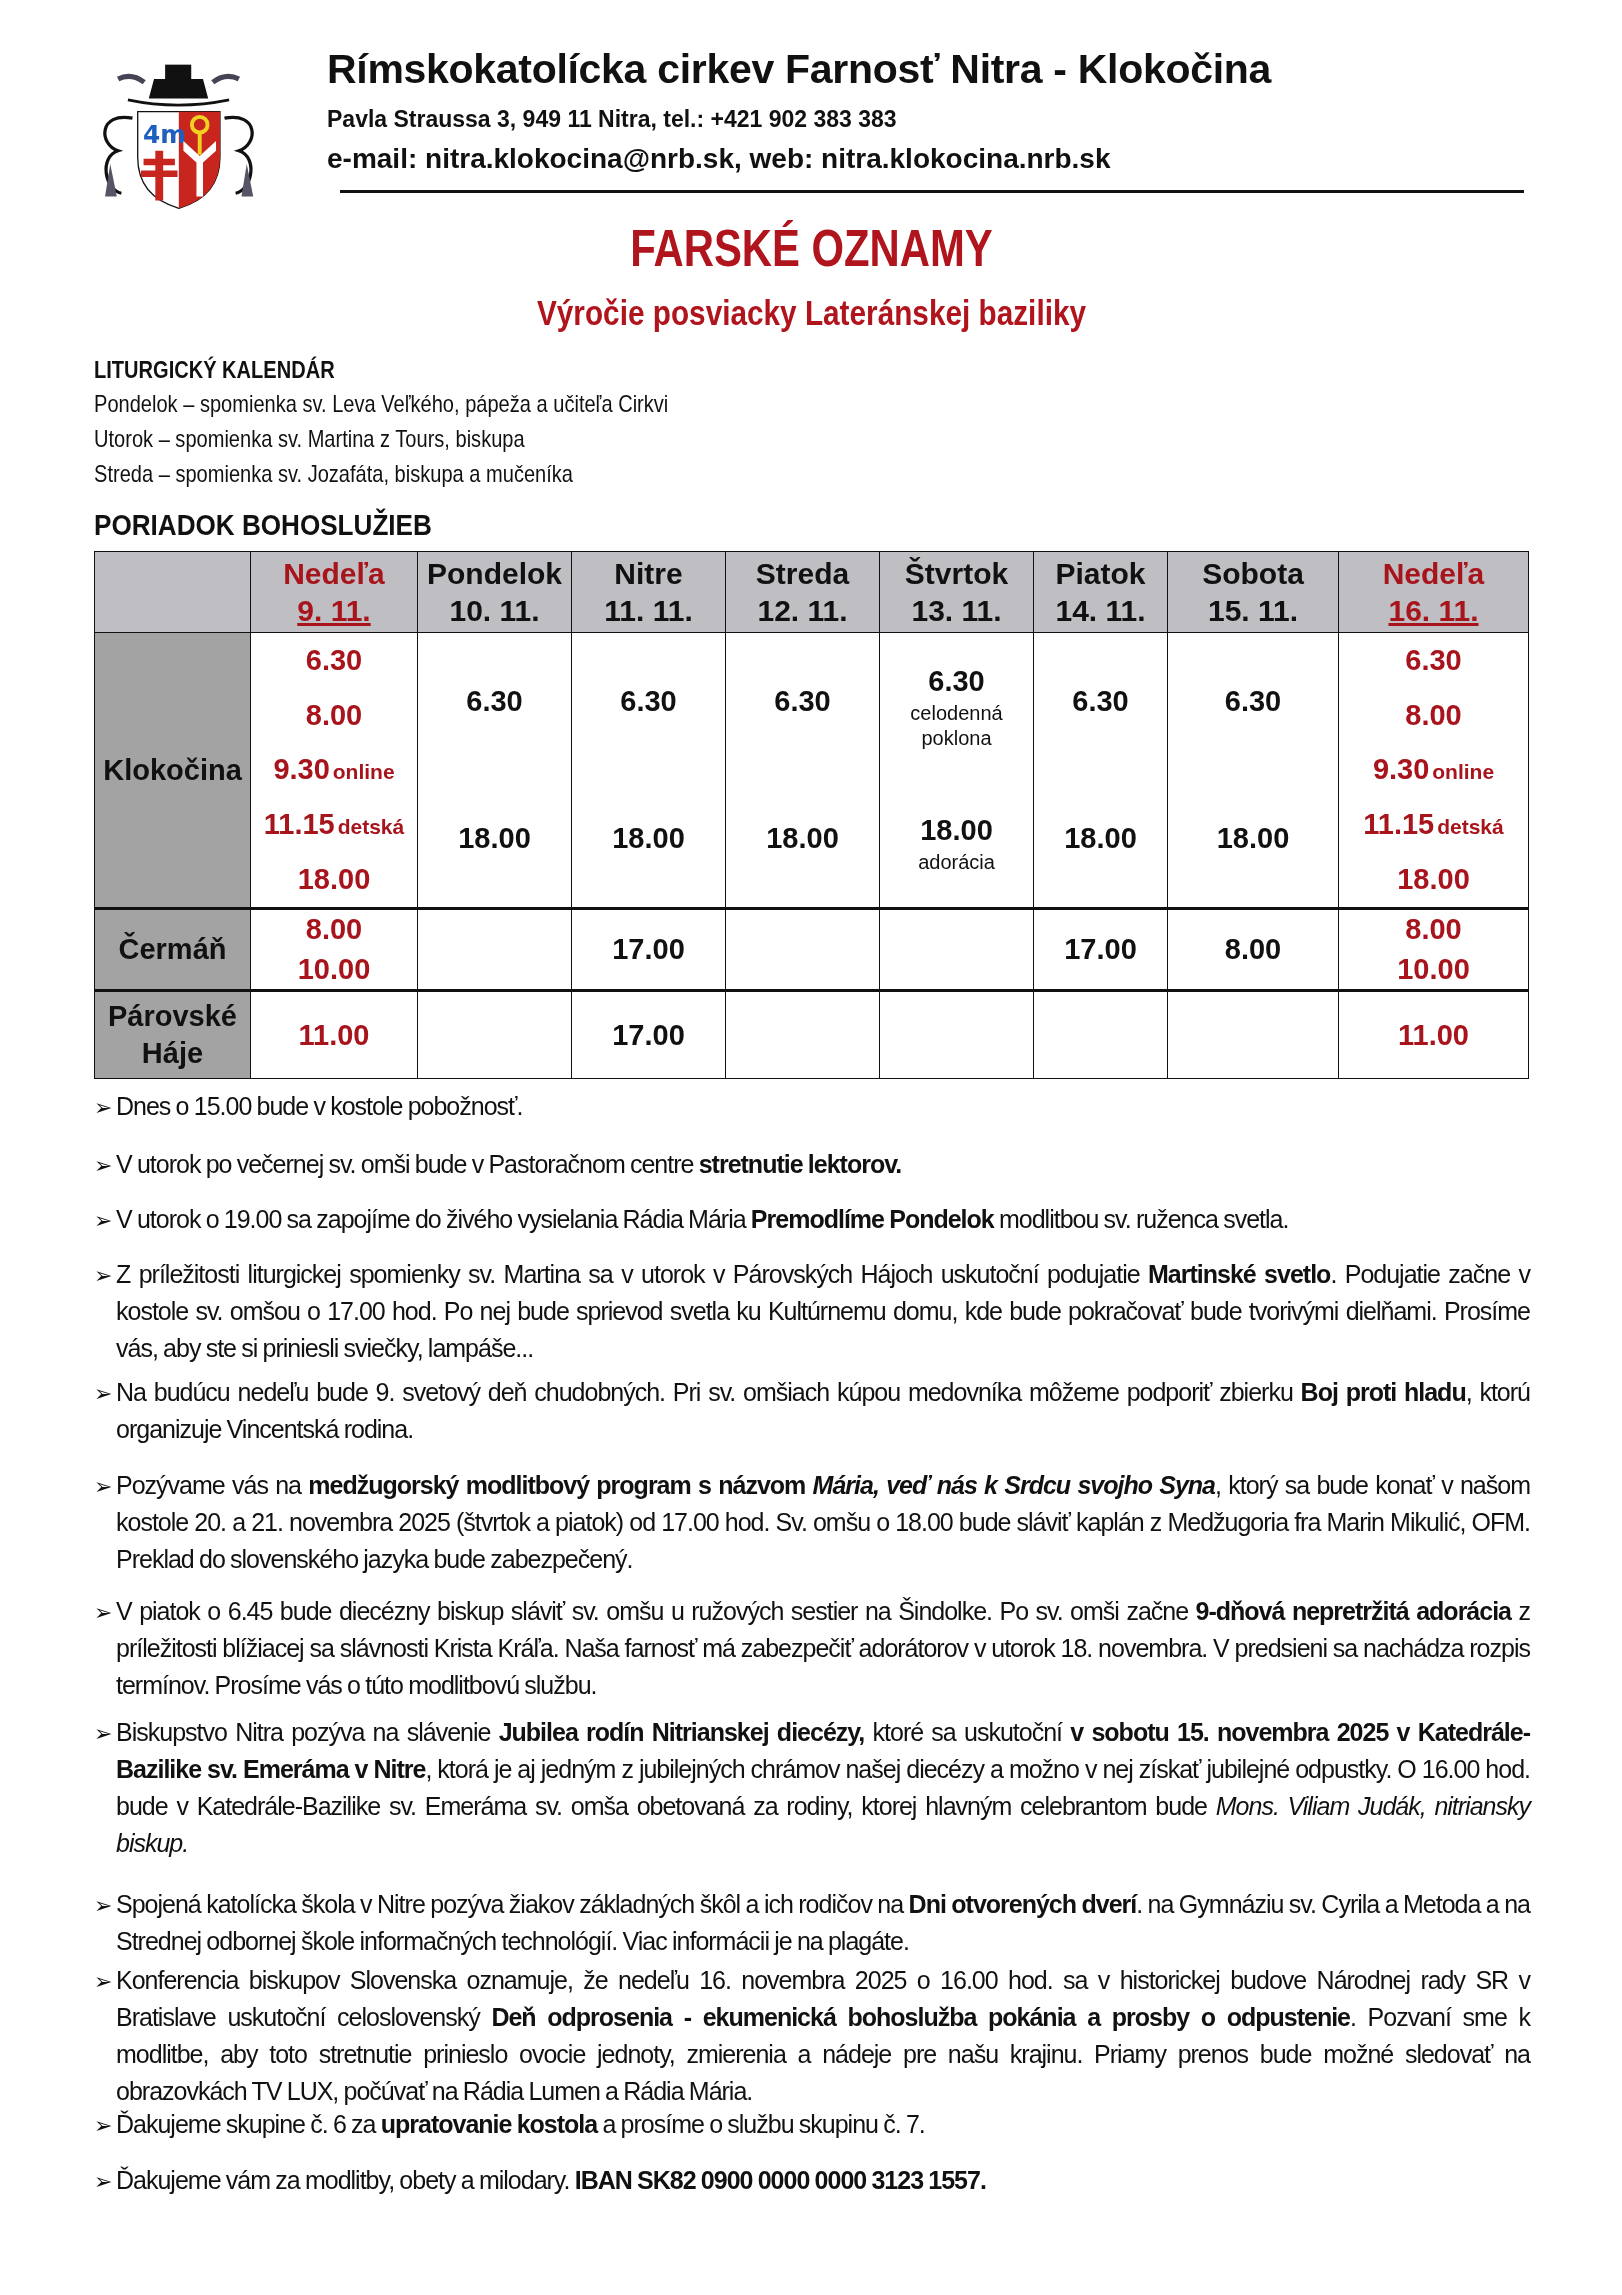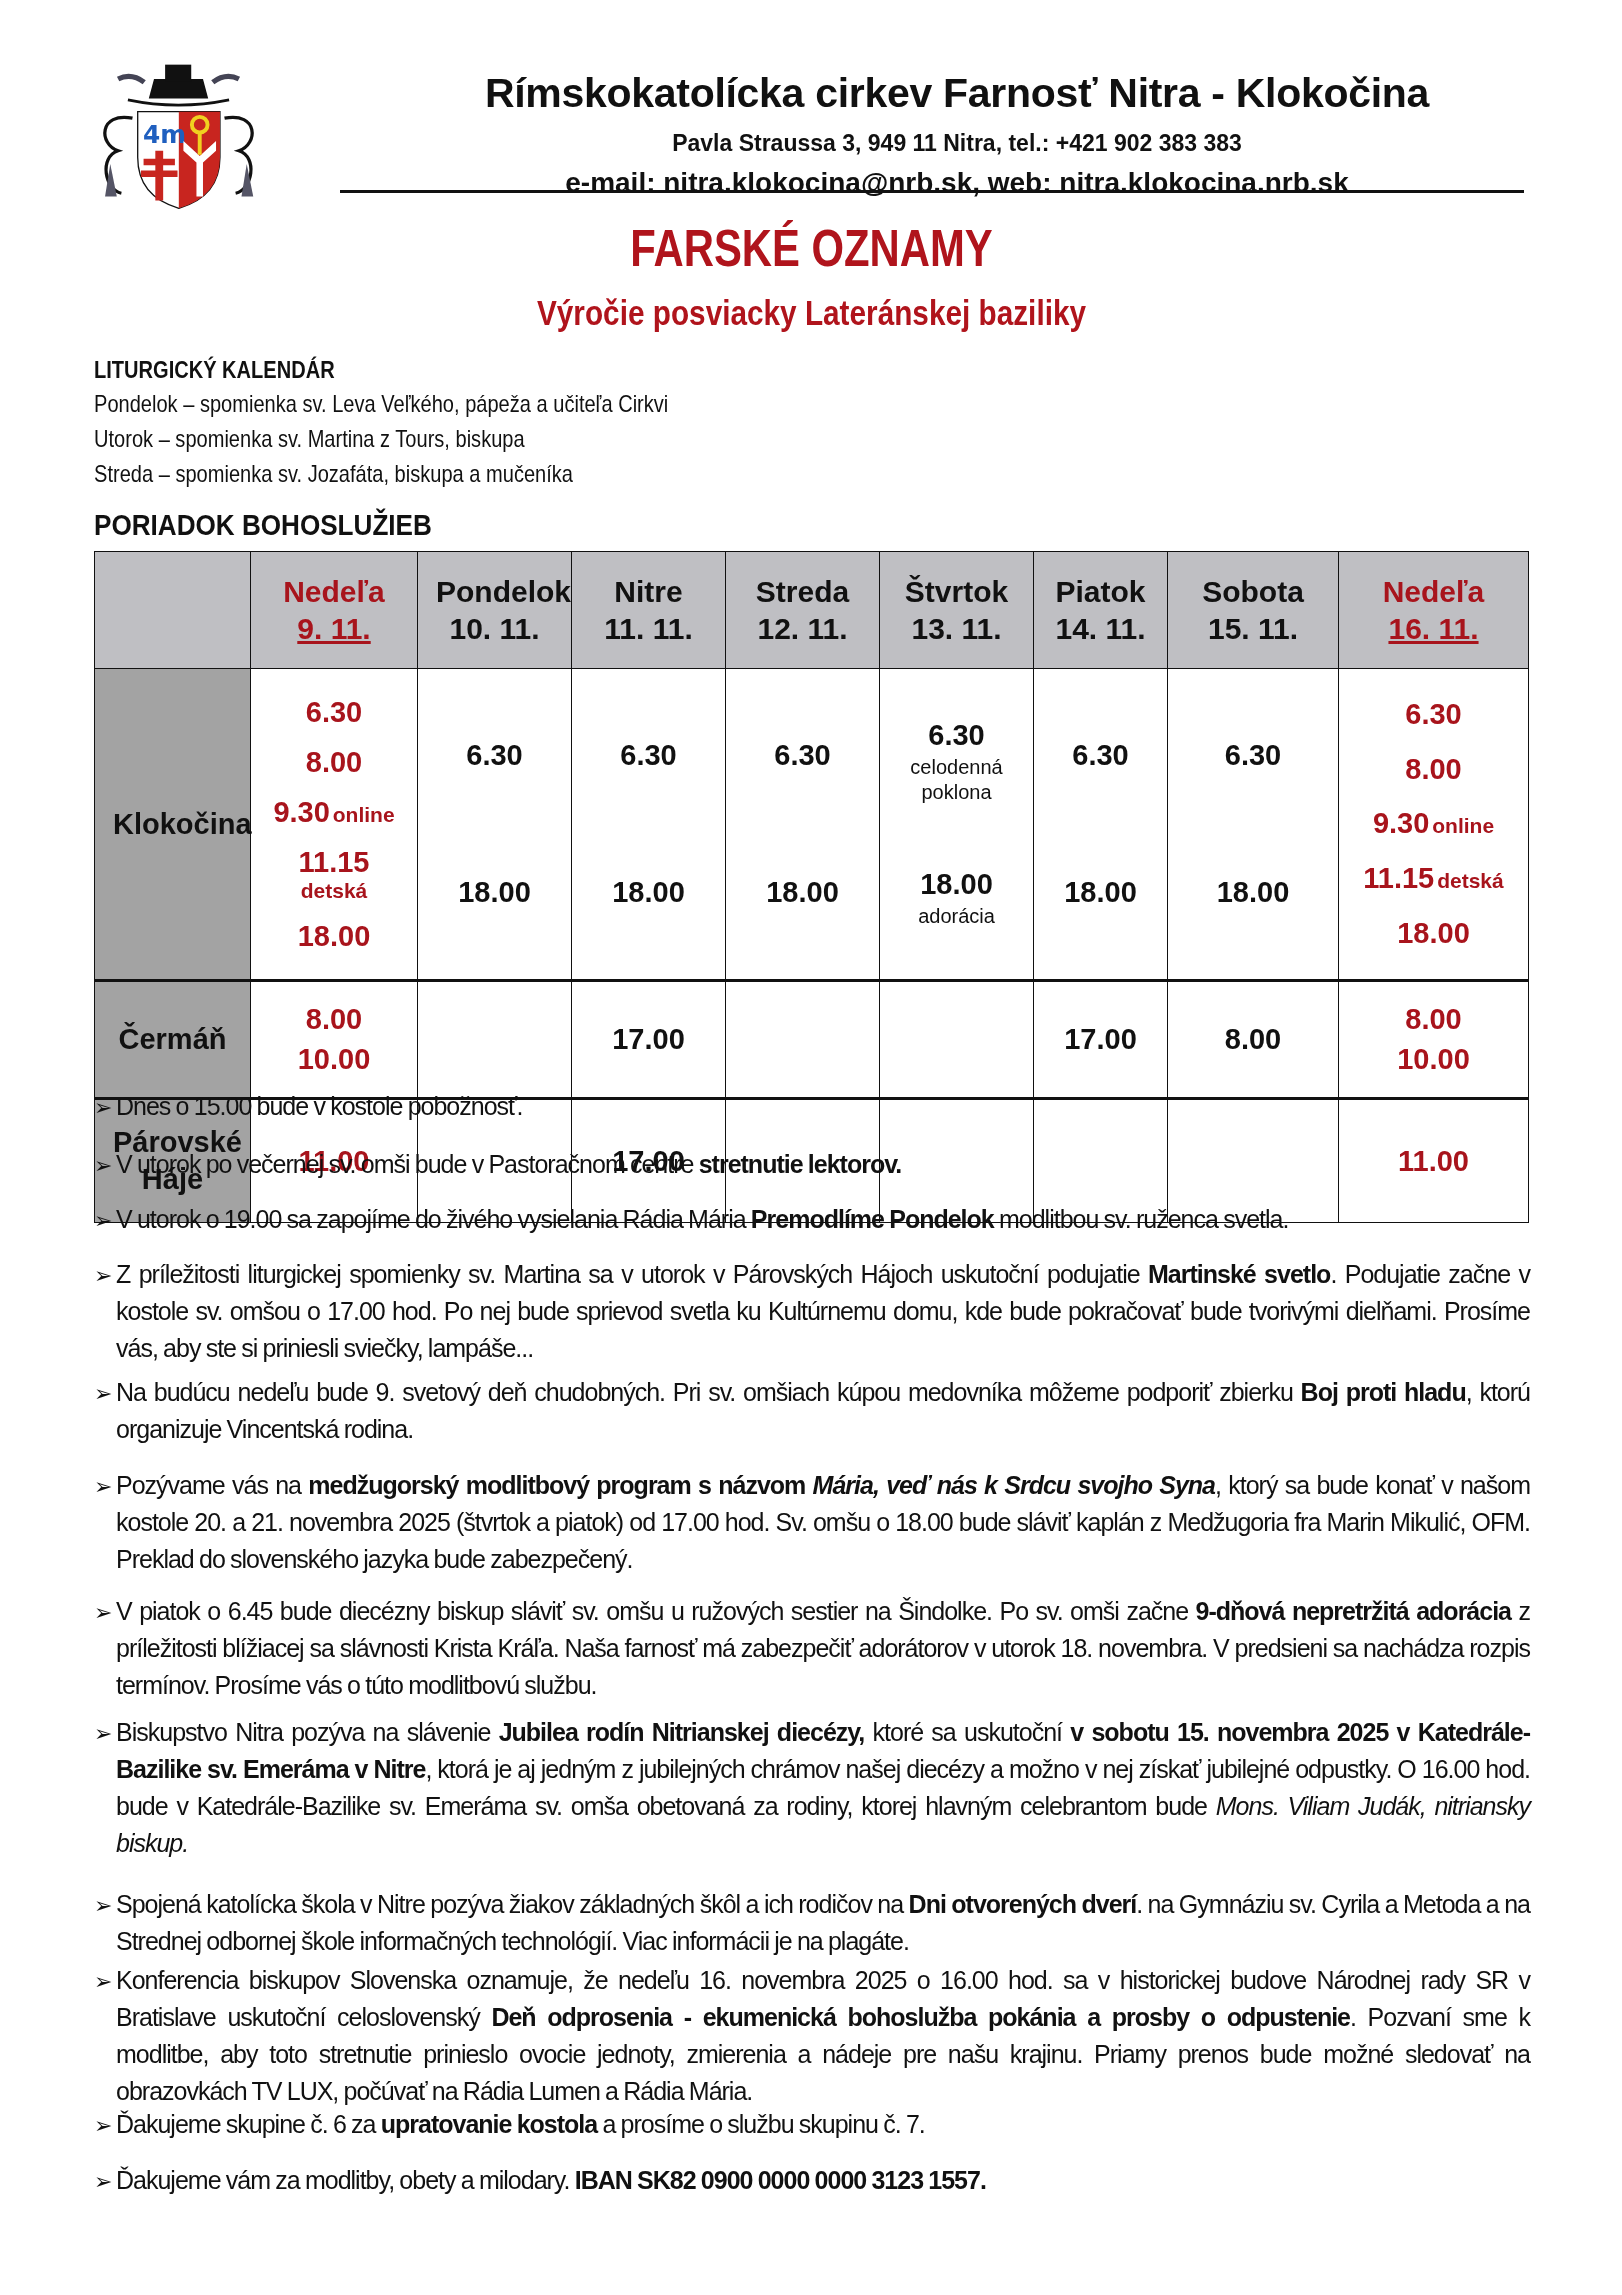--- a/index.html
+++ b/index.html
@@ -2,39 +2,39 @@
 <html style="font-size:10.5px"><head>
 <meta charset="utf-8">
 <style>
   html, body { margin: 0; padding: 0; background: #ffffff; }
   body { width: 1623px; height: 2295px; position: relative; overflow: hidden;
          font-family: "Liberation Sans", sans-serif; color: #111; }
   .page { position: absolute; left: 0; top: 0; width: 1623px; height: 2295px; }
 
   
   .logo { position: absolute; left: 92px; top: 59px; width: 173px; height: 151px; }
-  .hdr { position: absolute; left: 342px; width: 1230px; text-align: center; margin-top: 24px; }
+  .hdr { position: absolute; left: 327px; width: 1230px; text-align: left; }
   .hdr-title { top: 46px; font-size: 41px; font-weight: bold; letter-spacing: -0.3px; }
   .hdr-addr { top: 106px; font-size: 23px; font-weight: bold; }
   .hdr-mail { top: 143px; font-size: 28px; font-weight: bold; }
   .hdr-rule { position: absolute; left: 340px; top: 190px; width: 1184px; height: 2.6px; background: #111; }
 
   .main-title { position: absolute; left: 0; width: 1623px; text-align: center; color: #b0141c;
                 font-weight: bold; }
   .t1 { top: 219px; font-size: 51px; transform: scaleX(0.82); }
   .t2 { top: 293px; font-size: 35px; transform: scaleX(0.85); }
 
   .cal-head { position: absolute; left: 94px; top: 357px; font-size: 23.6px; font-weight: bold; transform-origin: left; transform: scaleX(0.85); }
   .cal-line { position: absolute; left: 94px; font-size: 23.6px; transform-origin: left; transform: scaleX(0.85); white-space: nowrap; }
   .sched-head { position: absolute; left: 94px; top: 509px; font-size: 29px; font-weight: bold; transform-origin: left; transform: scaleX(0.9); }
 
   
   table.sched { position: absolute; left: 94px; top: 551px; width: 1433px; border-collapse: collapse;
                 table-layout: fixed; }
-  table.sched td, table.sched th { border: 1.3px solid #111; text-align: center; vertical-align: middle; padding: 18px; }
+  table.sched td, table.sched th { border: 1.3px solid #111; text-align: center; vertical-align: middle; padding: 0; }
   table.sched tr.hdr-row th { background: #bfbfc3; height: 80px; font-size: 30px; font-weight: bold; line-height: 37px; }
   table.sched tr.hdr-row th .d { display: block; }
   table.sched th.rowlbl { background: #a3a3a3; font-size: 29px; font-weight: bold; line-height: 37px; }
   .red { color: #a8141c; }
   .cell-stack { display: flex; flex-direction: column; justify-content: space-around; align-items: center; height: 100%; }
   .t { font-size: 29px; font-weight: bold; line-height: 33px; }
   .tsmall { font-size: 21px; font-weight: bold; }
   .note { font-size: 20px; font-weight: normal; line-height: 25px; }
   tr.r-klok td, tr.r-klok th { height: 274px; }
   tr.r-cerm td, tr.r-cerm th { height: 79px; }

